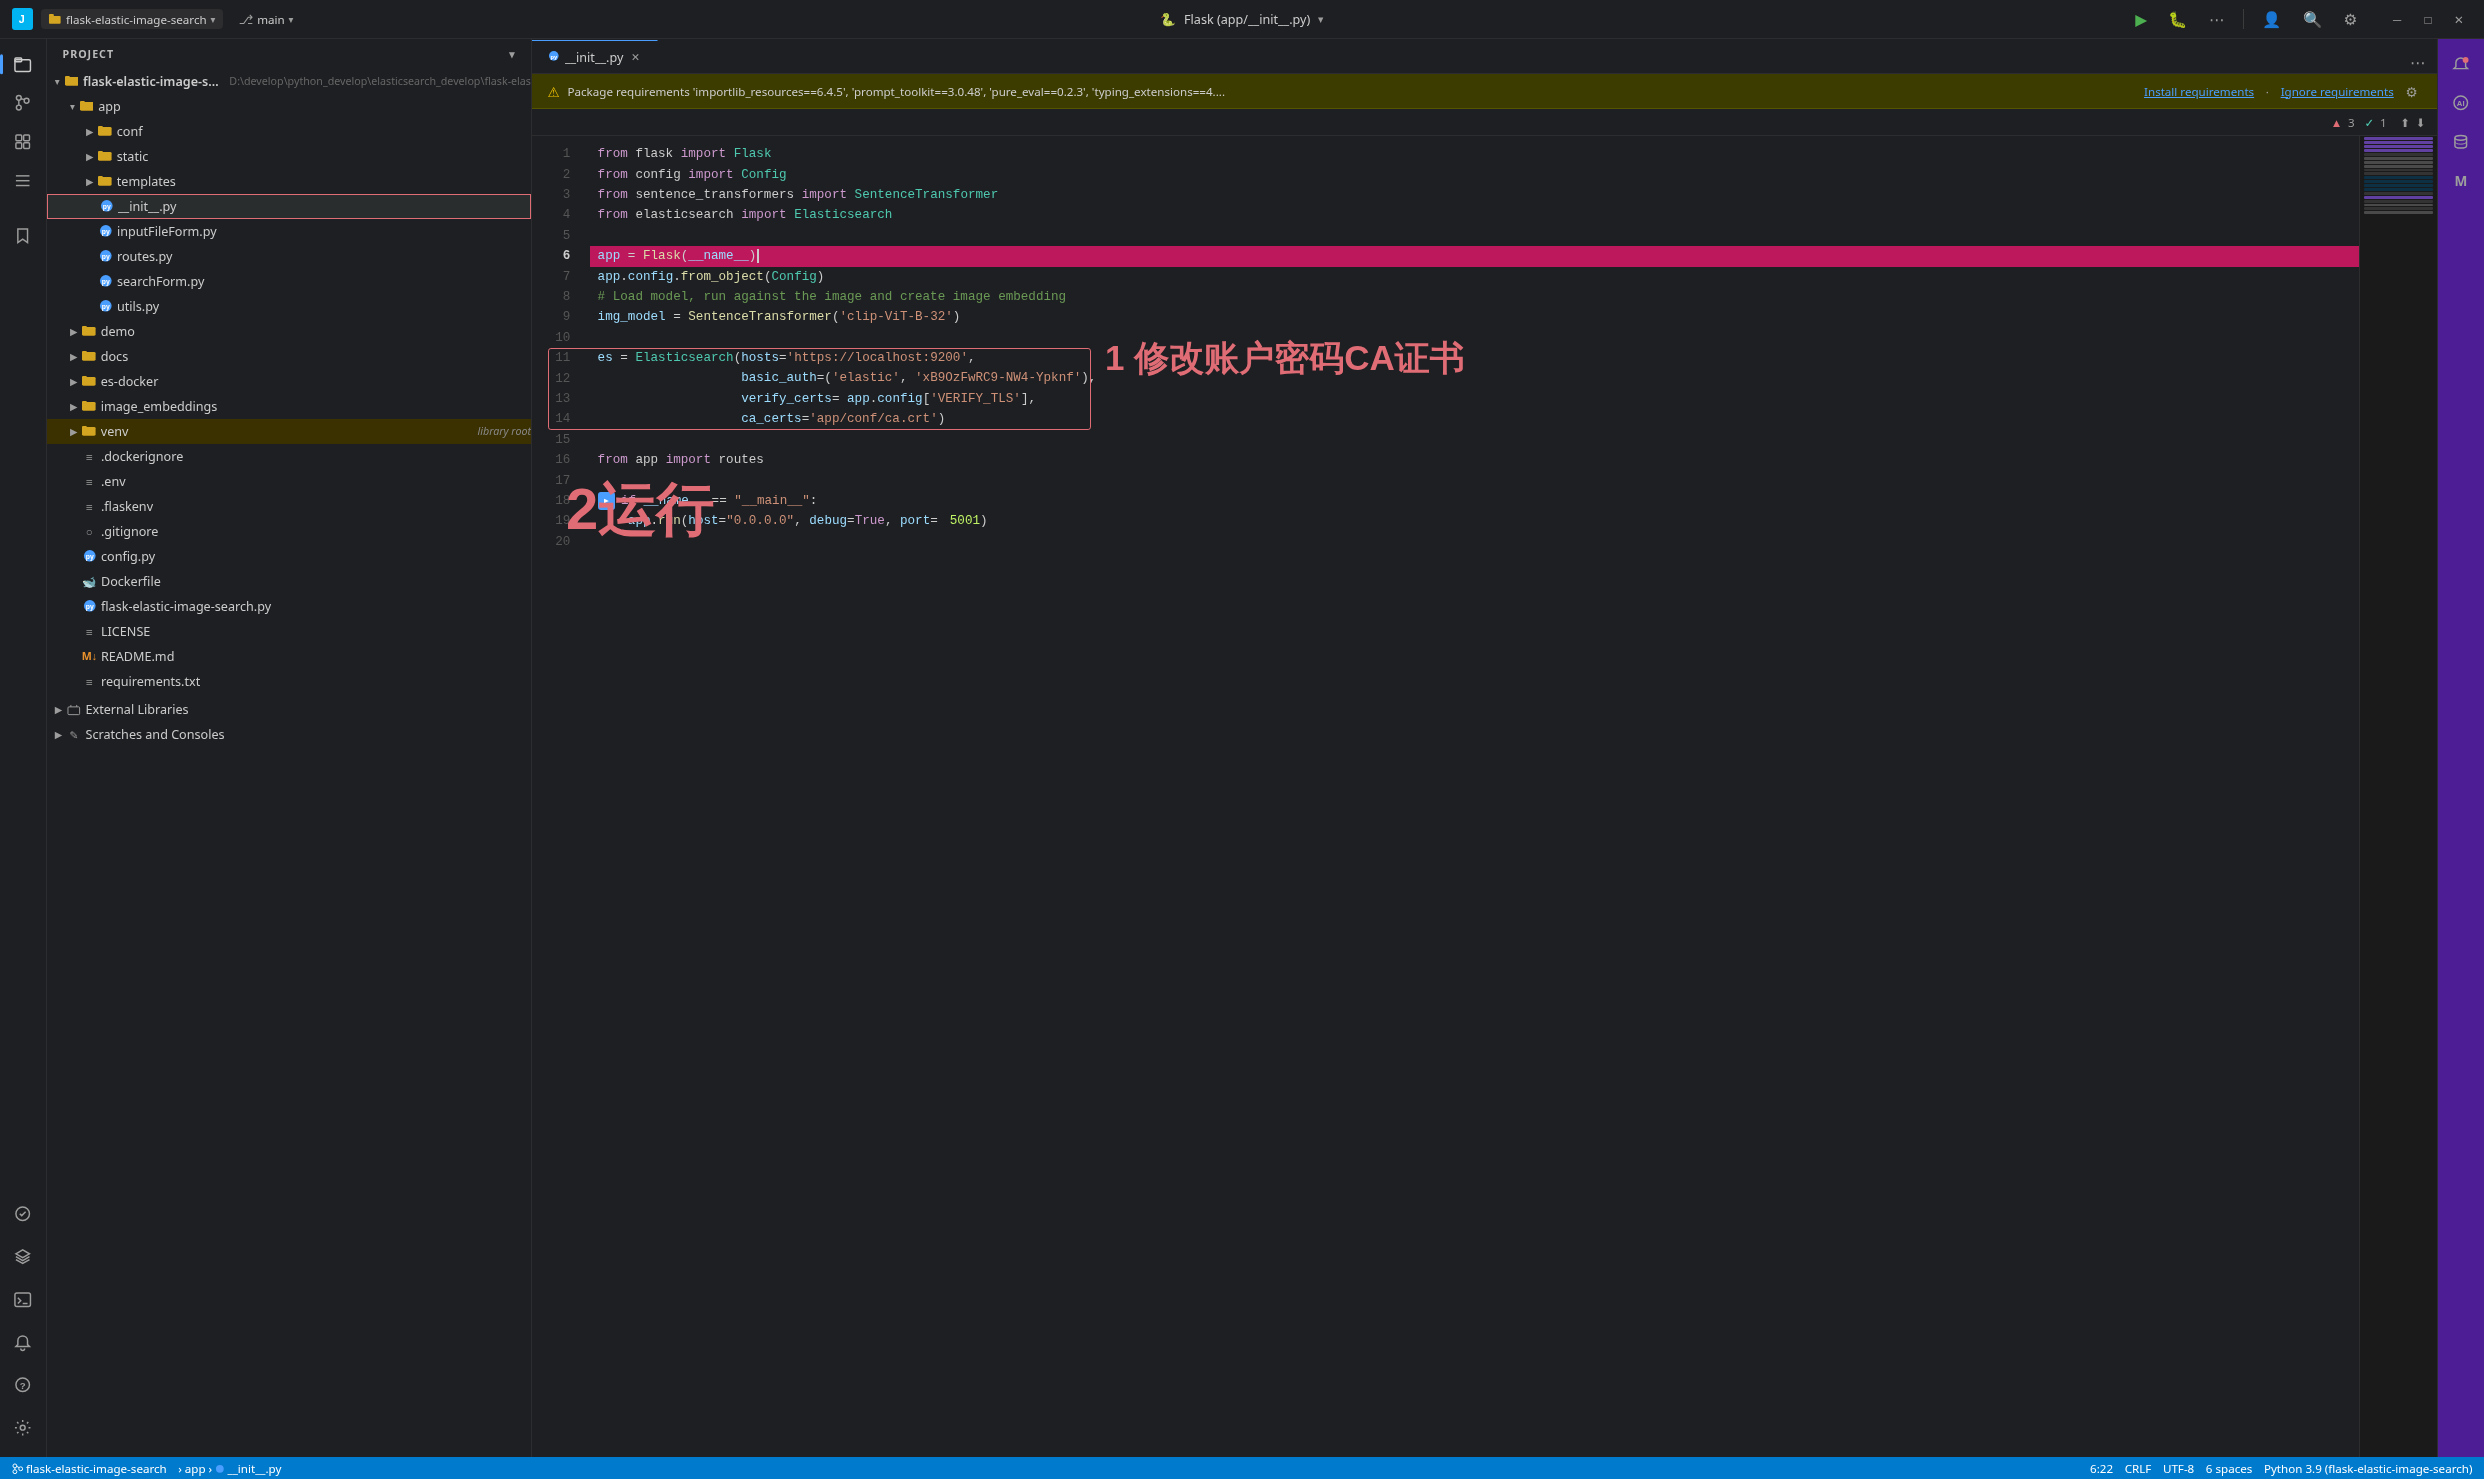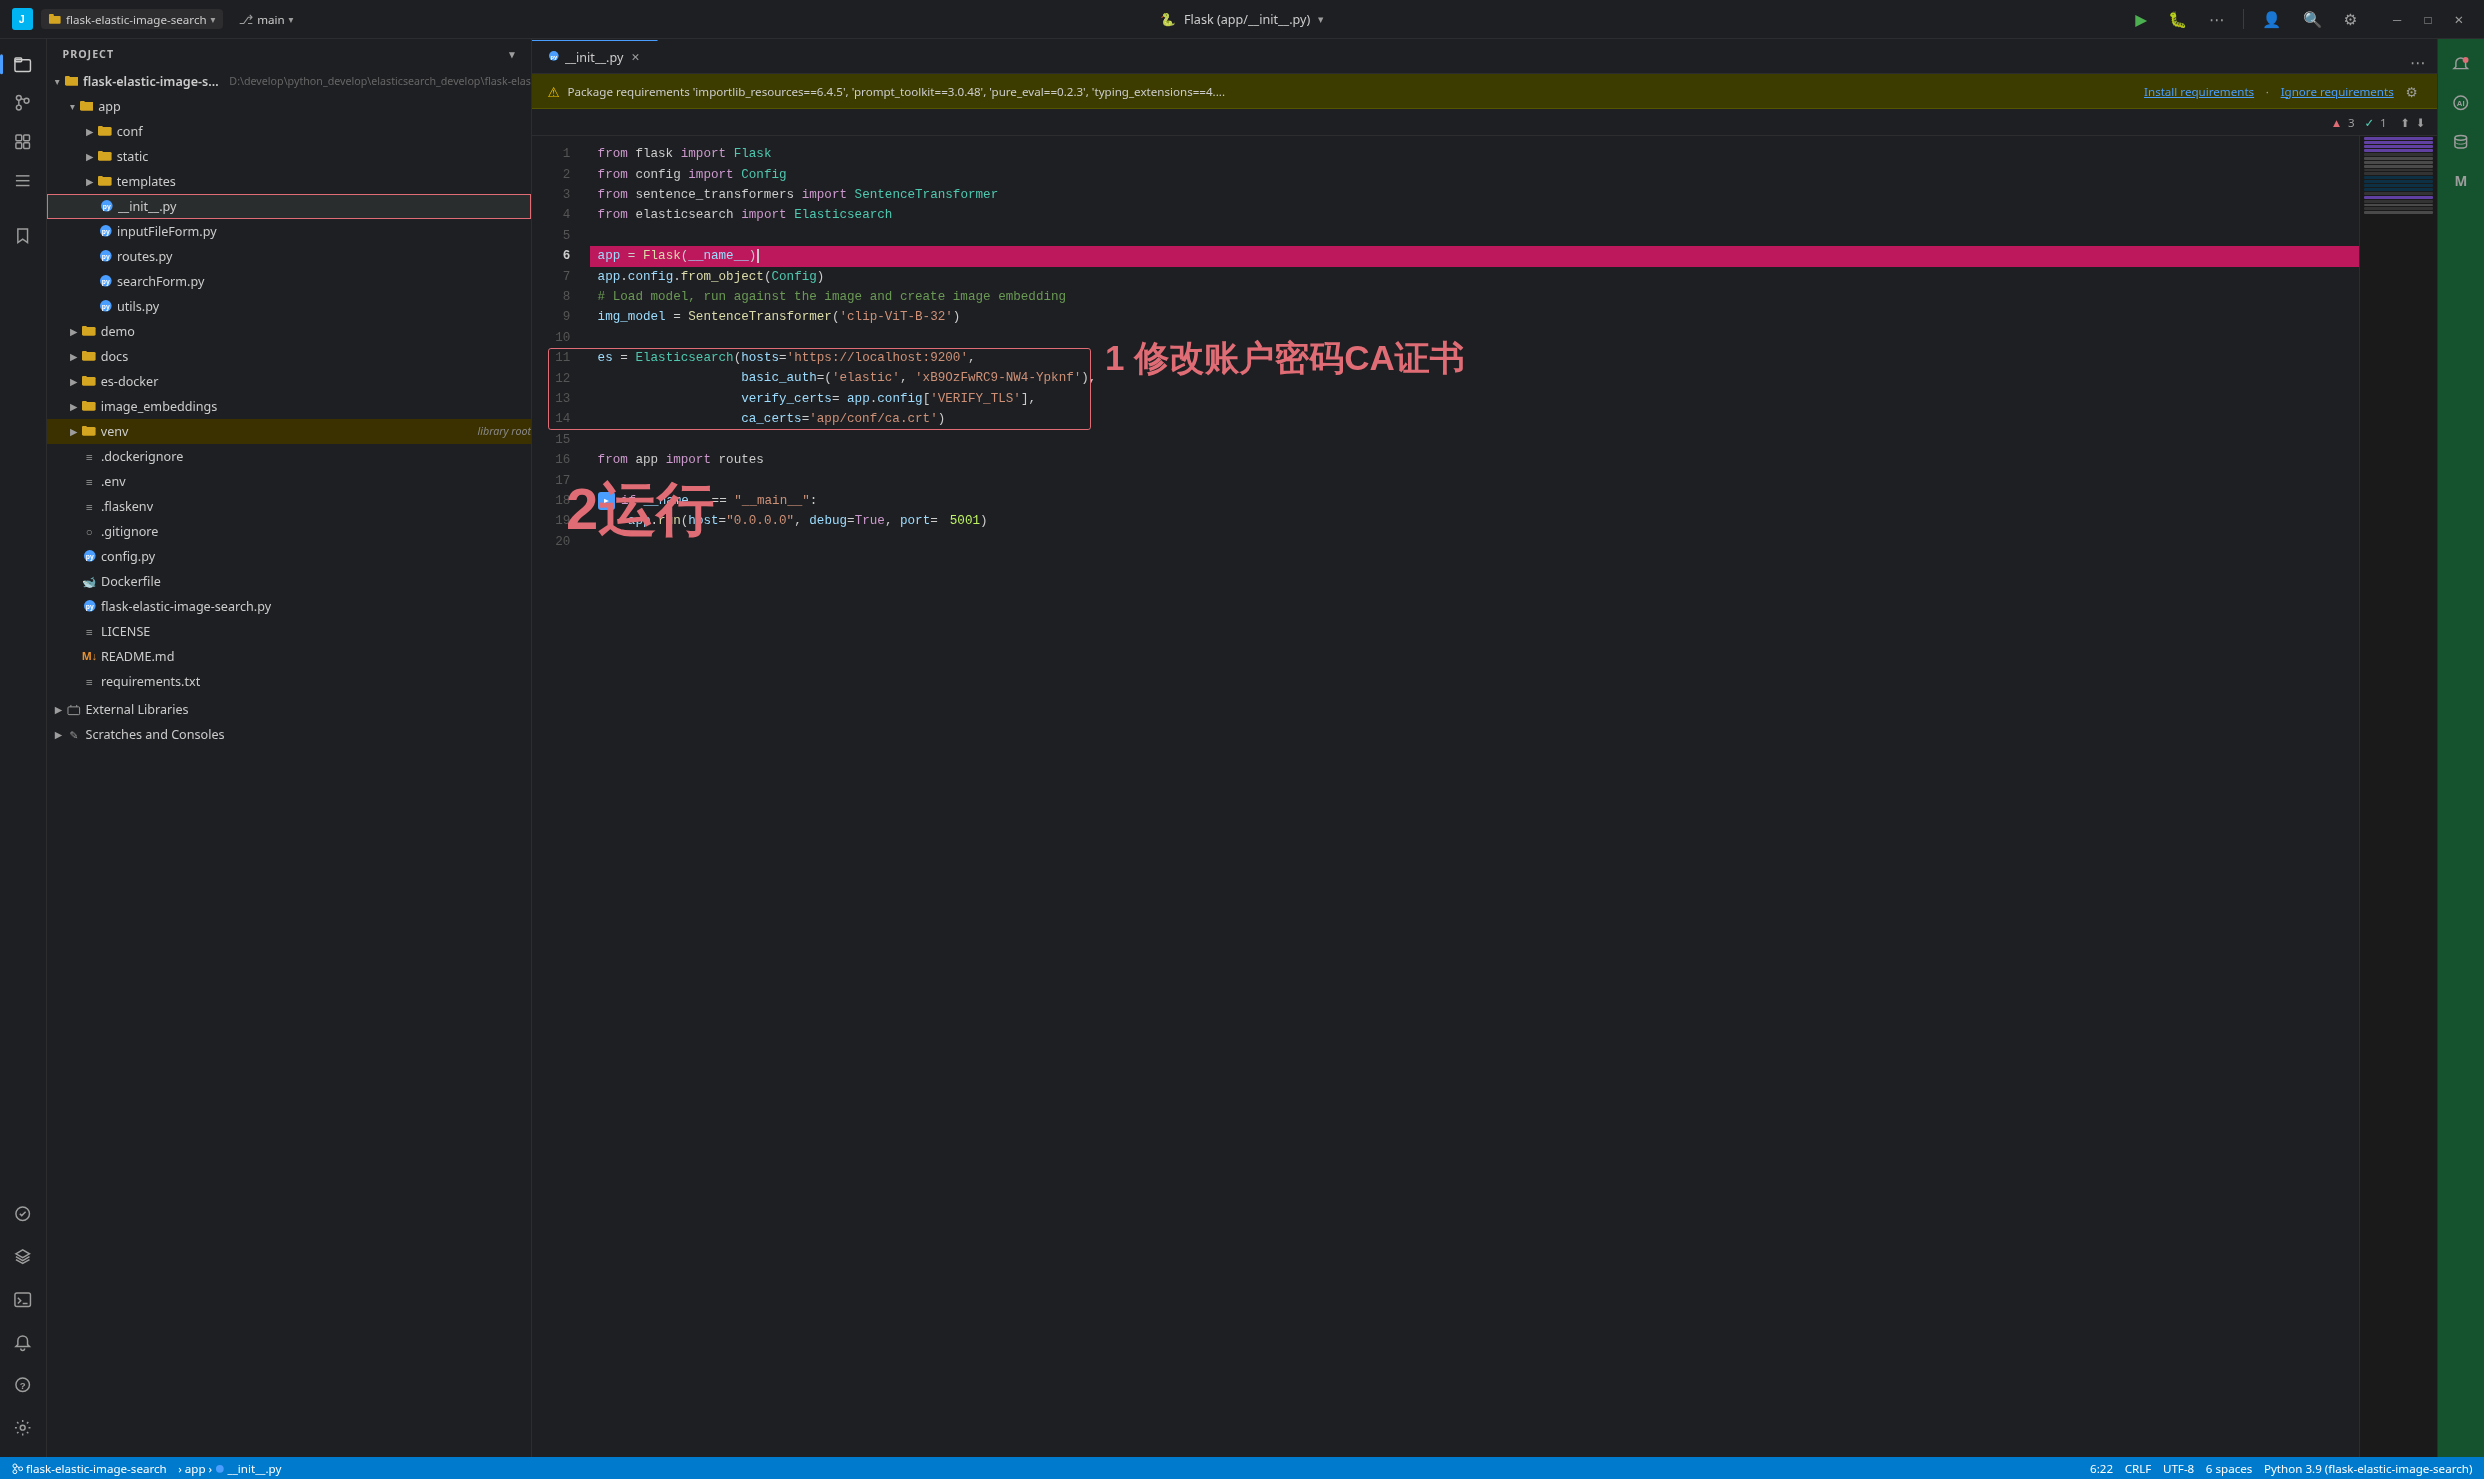--- a/index.html
+++ b/index.html
@@ -266,21 +266,21 @@
       background: #4a9eff;
       border-radius: 2.9px;
       display: flex; align-items: center; justify-content: center;
       color: white; font-size: 9.7px;
       cursor: pointer;
     }
 
     
     .right-panel {
       width: 47px;
-      background: #14532d;
+      background: #4c1d95;
       border-left: 1px solid #2d2d30;
       display: flex;
       flex-direction: column;
       align-items: center;
       padding-top: 7.8px;
       flex-shrink: 0;
     }
     .right-item {
       width: 35px; height: 35px;
       display: flex; align-items: center; justify-content: center;

